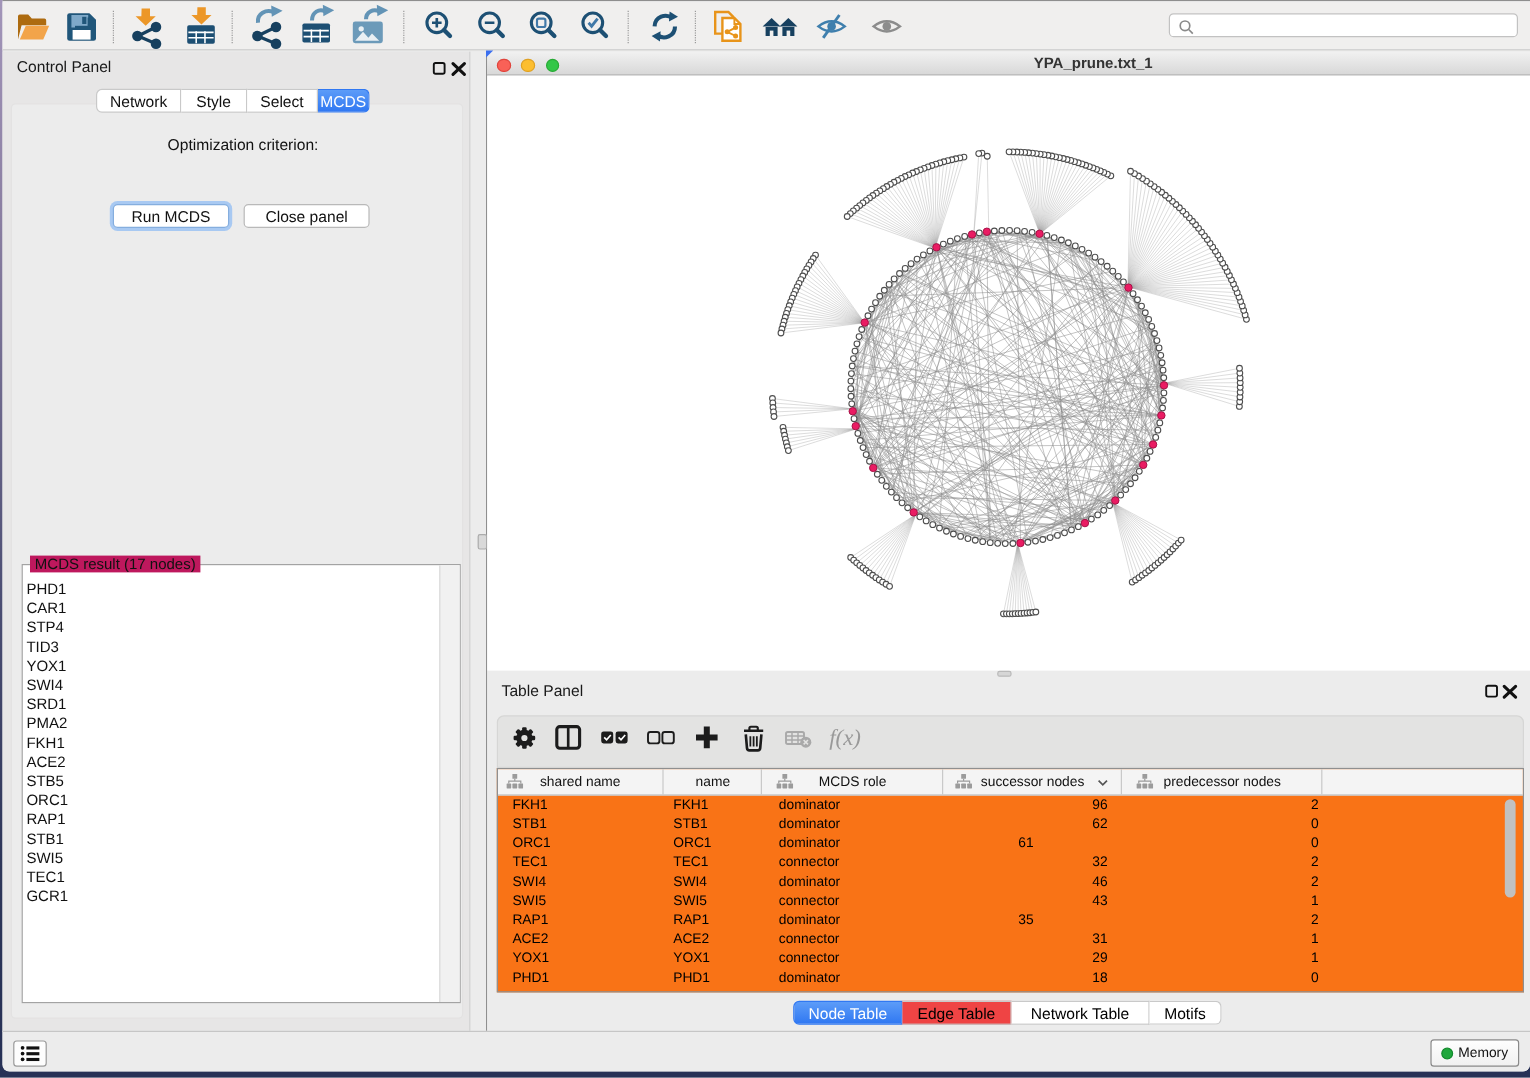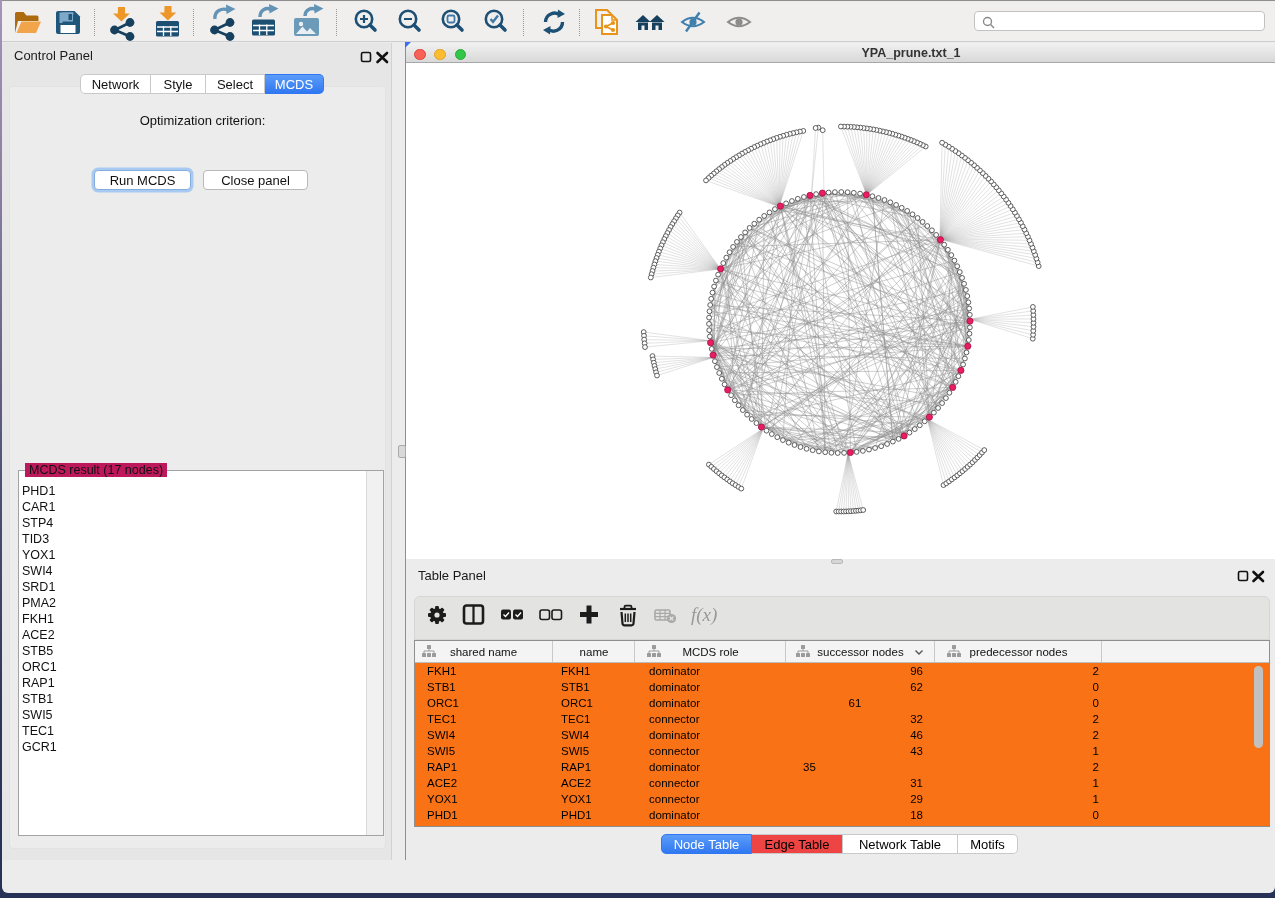--- a/index.html
+++ b/index.html
@@ -176,21 +176,21 @@
 <div class="winbtns abs" style="left:358px;top:50px">
       <svg width="34" height="13" viewBox="0 0 34 13">
         <rect x="1.5" y="1.5" width="9" height="9" rx="1.5" fill="none" stroke="#111" stroke-width="1.6"></rect>
         <path d="M17.5 2 L27 11 M27 2 L17.5 11" stroke="#111" stroke-width="2.6" stroke-linecap="round"></path>
       </svg>
     </div>
 <div class="tabs" style="left:78px;top:73px;height:20px">
 <div class="tab" style="width:71px">Network</div>
 <div class="tab" style="width:55px">Style</div>
 <div class="tab" style="width:59px">Select</div>
-<div class="tab sel" style="width:59px">MCDS</div>
+<div class="tab sel" style="width:43px">MCDS</div>
 </div>
 <div id="cpanel"></div>
 <div id="optlabel">Optimization criterion:</div>
 <div class="btn" id="runbtn">Run MCDS</div>
 <div class="btn" id="closebtn">Close panel</div>
 <div id="fieldset"></div>
 <div id="mtrack"></div>
 <div id="fslegend">MCDS result (17 nodes)</div>
 <div id="mlist">PHD1<br>CAR1<br>STP4<br>TID3<br>YOX1<br>SWI4<br>SRD1<br>PMA2<br>FKH1<br>ACE2<br>STB5<br>ORC1<br>RAP1<br>STB1<br>SWI5<br>TEC1<br>GCR1</div>
 <div id="vsplit"></div>
@@ -1239,21 +1239,21 @@
           <span style="left:12px">SWI5</span>
           <span style="left:146px">SWI5</span>
           <span style="left:234px">connector</span>
           <span style="left:372px;width:136px;text-align:right">43</span>
           <span style="left:521px;width:163px;text-align:right">1</span>
         </div>
 <div class="trow" style="top:119px">
           <span style="left:12px">RAP1</span>
           <span style="left:146px">RAP1</span>
           <span style="left:234px">dominator</span>
-          <span style="left:388px;width:136px;text-align:left">35</span>
+          <span style="left:372px;width:136px;text-align:center">35</span>
           <span style="left:521px;width:163px;text-align:right">2</span>
         </div>
 <div class="trow" style="top:135px">
           <span style="left:12px">ACE2</span>
           <span style="left:146px">ACE2</span>
           <span style="left:234px">connector</span>
           <span style="left:372px;width:136px;text-align:right">31</span>
           <span style="left:521px;width:163px;text-align:right">1</span>
         </div>
 <div class="trow" style="top:151px">
@@ -1272,13 +1272,28 @@
         </div>
 <div id="tscroll"></div>
 </div>
 <div id="btabs">
 <div class="tab sel tabs-seg" style="width:91px;background:linear-gradient(#5c9cf8,#3078f2);border:1px solid #3078f2;color:#fff;border-radius:5px 0 0 5px;display:flex;align-items:center;justify-content:center">Node Table</div>
 <div class="tab" style="width:91px;background:#ef4444;border:1px solid #c9c9c9;border-left:none;display:flex;align-items:center;justify-content:center">Edge Table</div>
 <div class="tab" style="width:115px;background:#fff;border:1px solid #c9c9c9;border-left:none;display:flex;align-items:center;justify-content:center">Network Table</div>
 <div class="tab" style="width:60px;background:#fff;border:1px solid #c9c9c9;border-left:none;border-radius:0 5px 5px 0;display:flex;align-items:center;justify-content:center">Motifs</div>
 </div>
 </div>
+<div id="statusbar">
+<div id="listbtn">
+        <svg width="16" height="14" viewBox="0 0 16 14" style="position:absolute;left:5px;top:3px">
+          <g fill="#111">
+            <circle cx="1.8" cy="2.2" r="1.6"></circle>
+            <circle cx="1.8" cy="7" r="1.6"></circle>
+            <circle cx="1.8" cy="11.8" r="1.6"></circle>
+            <rect x="5" y="1" width="11" height="2.6"></rect>
+            <rect x="5" y="5.8" width="11" height="2.6"></rect>
+            <rect x="5" y="10.6" width="11" height="2.6"></rect>
+          </g>
+        </svg>
+      </div>
+<div id="membtn"><span style="width:10px;height:10px;border-radius:50%;background:#1fa73c;border:1px solid #128a2c;display:inline-block"></span>Memory</div>
 </div>
+</div>
 
 </body></html>

